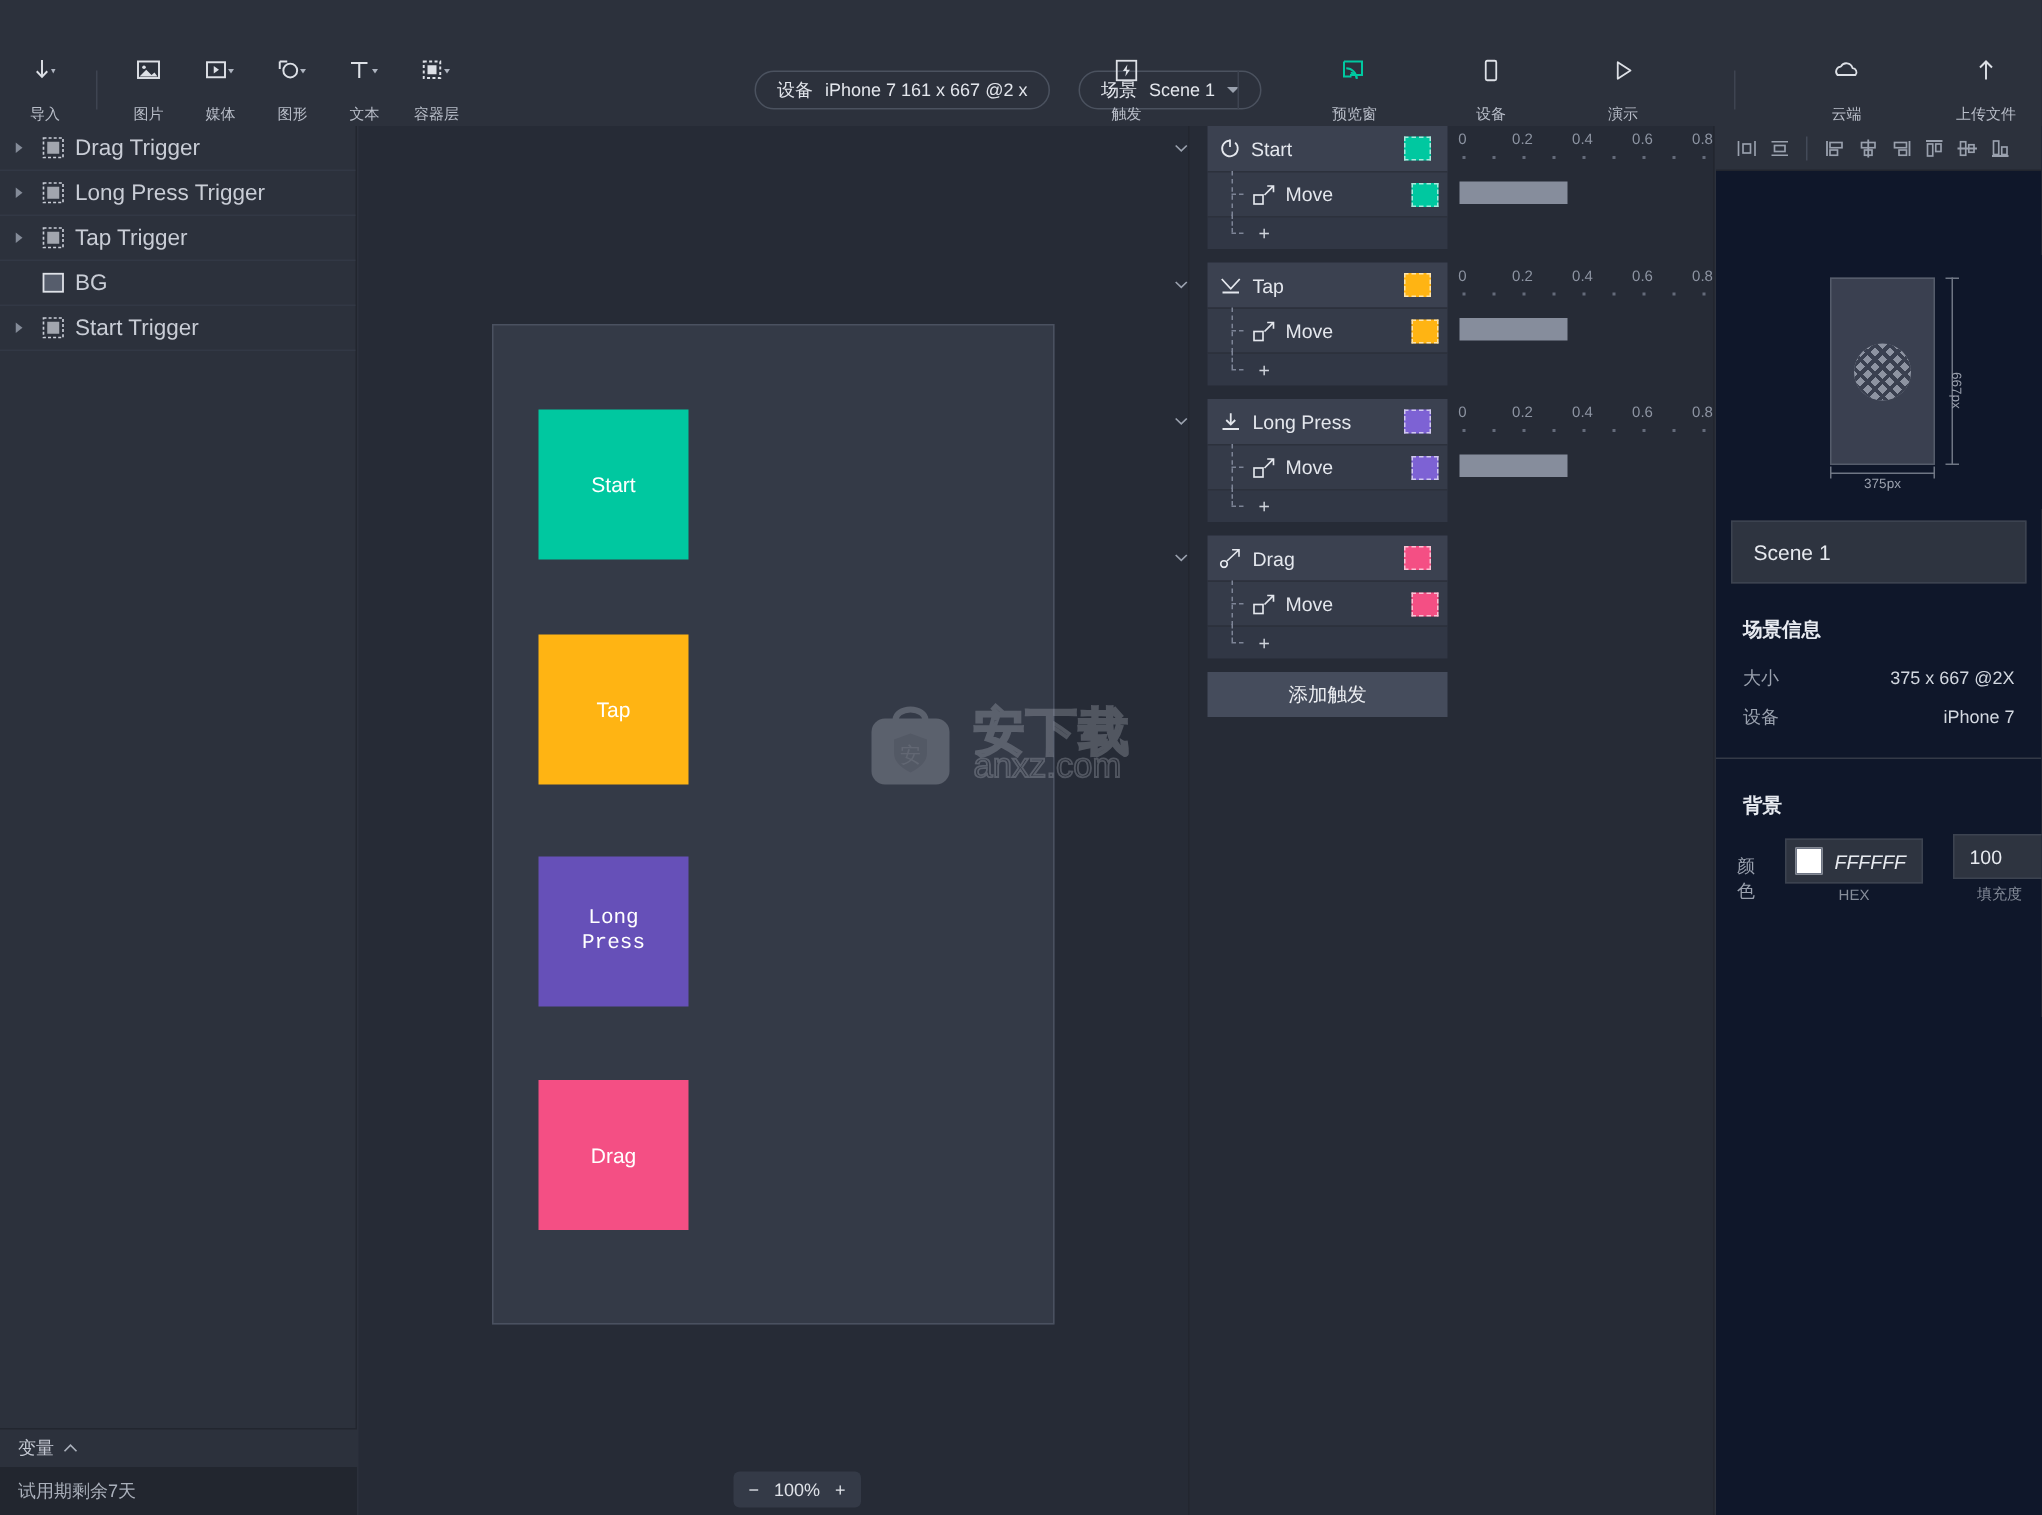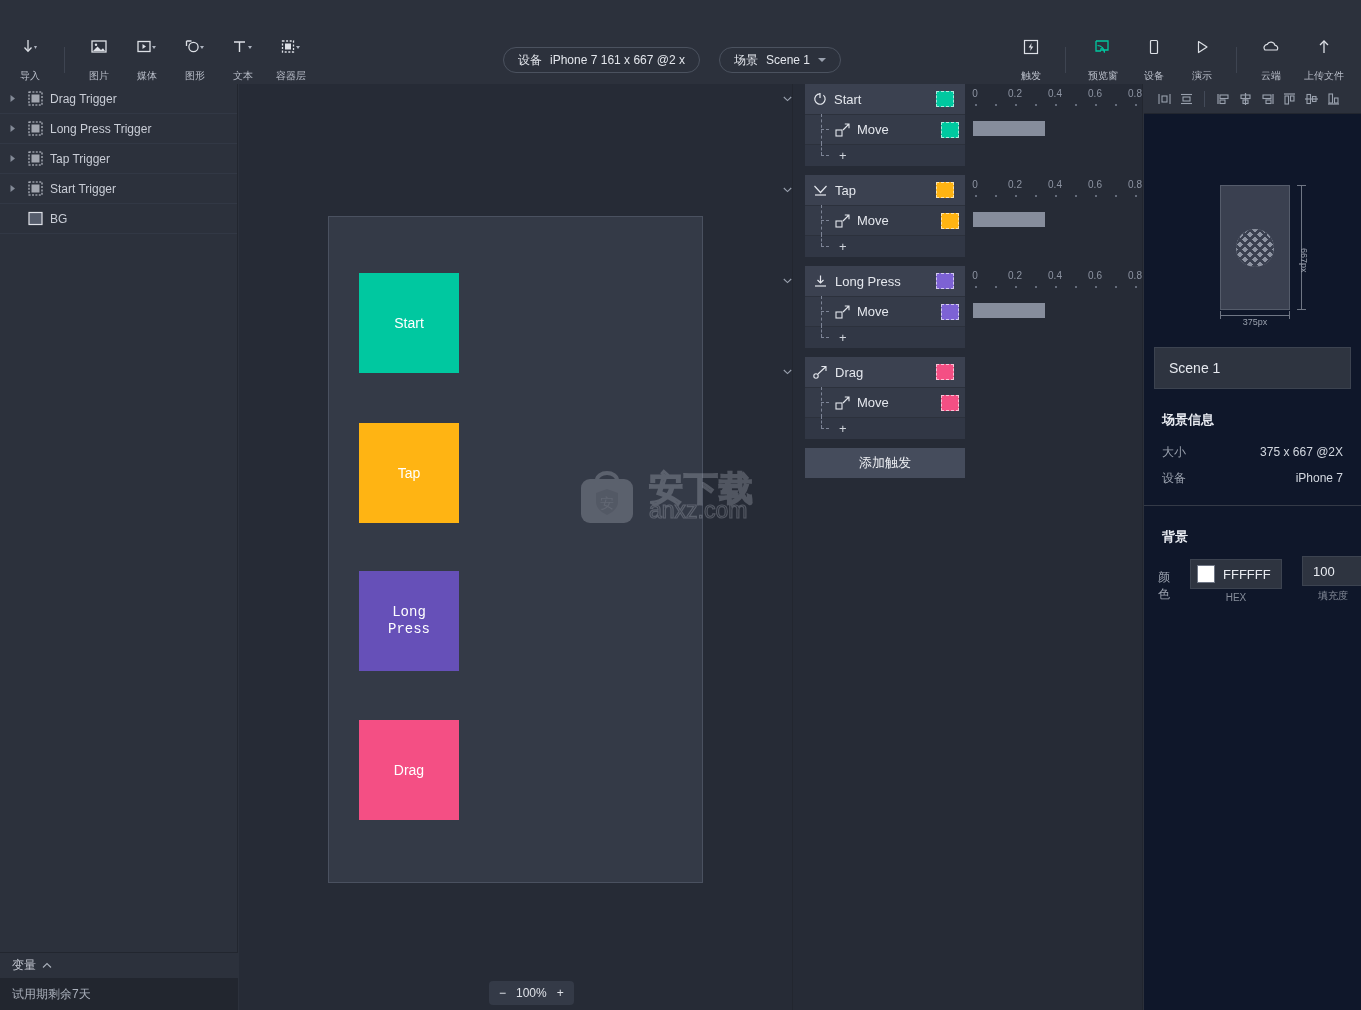--- a/index.html
+++ b/index.html
@@ -63,21 +63,21 @@
     position: absolute; top: 84px; left: 0; width: 238px; bottom: 0;
     background: #2c313c; border-right: 1px solid #22262f;
   }
   .layer-row {
     height: 30px; display: flex; align-items: center; padding-left: 6px;
     border-bottom: 1px solid #323845; color: #c9cdd6; font-size: 13px; gap: 6px;
   }
   .disc { width: 14px; display: flex; align-items: center; justify-content: center; }
   .disc svg { display:block; }
   .ly-ico { width: 18px; height: 16px; display: flex; align-items:center; justify-content:center; }
-  .ly-name { font-size: 12px; color: #c9cdd6; }
+  .ly-name { font-size: 15px; color: #c9cdd6; }
 
   .sb-foot {
     position: absolute; left: 0; bottom: 32px; width: 238px; height: 26px;
     border-top: 1px solid #22262f; display: flex; align-items: center;
     padding-left: 12px; gap: 6px; background: #2c313c;
   }
   .sb-foot .lbl { font-size: 12px; color: #c4c8d2; }
   .sb-status {
     position: absolute; left: 0; bottom: 0; width: 238px; height: 32px;
     background: #22262f; display: flex; align-items: center; padding-left: 12px;
@@ -218,21 +218,21 @@
   .kv .k { color: #9aa1ae; }
   .kv .v { margin-left: auto; color: #d3d8e0; }
   .divider { height: 1px; background: #343a47; margin: 14px 0 0 0; }
 
   .color-row { display: flex; align-items: flex-end; padding: 0 14px; gap: 20px; }
   .color-row .k { color: #9aa1ae; font-size: 12px; padding-top: 11px; width: 34px; }
   .fld {
     height: 30px; background: #2e3440; border: 1px solid #3c4350; display: flex;
     align-items: center; gap: 8px; padding: 0 6px; color: #e8ebf0; font-size: 13px;
   }
-  .fld.hex { width: 92px; }
+  .fld.hex { width: 92px; font-style: italic; }
   .fld.op { width: 62px; padding-left: 10px; }
   .chip { width: 18px; height: 18px; background: #fff; border: 1px solid #6e7584; flex: none; }
   .sub { font-size: 10px; color: #868d9a; text-align: center; margin-top: 3px; }
 
   .ico { display:block; }
 </style>
 </head>
 <body>
 
 <div id="app">
@@ -315,21 +315,21 @@
       </div>
     </div>
     <div style="position:absolute; left:719px; top:11px;">
       <div class="pill">
         <span class="pl-key">场景</span>
         <span class="pl-val">Scene 1</span>
         <span class="chev"></span>
       </div>
     </div>
 
-    <div style="position:absolute; right:8px; top:1px; display:flex; align-items:center;">
+    <div style="position:absolute; right:8px; top:1px; display:flex; align-items:center;gap:40px;">
       <div class="tool-item">
         <span class="ti-ico">
           <svg class="ico" width="18" height="18" viewBox="0 0 18 18">
             <rect x="2.5" y="2.5" width="13" height="13" fill="none" stroke="#dde0e6" stroke-width="1.2"></rect>
             <path d="M9.6 5 L6.6 9.4 L8.8 9.4 L8.2 13 L11.3 8.5 L9.1 8.5 Z" fill="#dde0e6"></path>
           </svg>
         </span>
         <span class="ti-lbl">触发</span>
       </div>
       <div class="tool-sep"></div>
@@ -422,42 +422,42 @@
       <span class="ly-ico">
         <svg class="ico" width="15" height="15" viewBox="0 0 15 15">
           <rect x="1" y="1" width="13" height="13" fill="none" stroke="#c9cdd6" stroke-width="1.1" stroke-dasharray="2 1.4"></rect>
           <rect x="3.5" y="3.5" width="8" height="8" fill="#c9cdd6" opacity=".75"></rect>
         </svg>
       </span>
       <span class="ly-name">Tap Trigger</span>
     </div>
 
     <div class="layer-row">
+      <span class="disc"></span>
+      <span class="ly-ico">
+        <svg class="ico" width="15" height="15" viewBox="0 0 15 15">
+          <rect x="1" y="1.5" width="13" height="12" fill="#565d6c" stroke="#dfe2e8" stroke-width="1.2"></rect>
+        </svg>
+      </span>
+      <span class="ly-name">BG</span>
+    </div>
+
+    <div class="layer-row">
       <span class="disc">
         <svg class="ico" width="8" height="9" viewBox="0 0 8 9">
             <path d="M1.5 1 L6 4.5 L1.5 8 Z" fill="#848b98"></path>
           </svg>
       </span>
       <span class="ly-ico">
         <svg class="ico" width="15" height="15" viewBox="0 0 15 15">
           <rect x="1" y="1" width="13" height="13" fill="none" stroke="#c9cdd6" stroke-width="1.1" stroke-dasharray="2 1.4"></rect>
           <rect x="3.5" y="3.5" width="8" height="8" fill="#c9cdd6" opacity=".75"></rect>
         </svg>
       </span>
       <span class="ly-name">Start Trigger</span>
-    </div>
-
-    <div class="layer-row">
-      <span class="disc"></span>
-      <span class="ly-ico">
-        <svg class="ico" width="15" height="15" viewBox="0 0 15 15">
-          <rect x="1" y="1.5" width="13" height="12" fill="#565d6c" stroke="#dfe2e8" stroke-width="1.2"></rect>
-        </svg>
-      </span>
-      <span class="ly-name">BG</span>
     </div>
 
     <div class="sb-foot">
       <span class="lbl">变量</span>
       <span>
         <svg class="ico" width="10" height="7" viewBox="0 0 10 7">
             <path d="M1 5.5 L5 1.5 L9 5.5" fill="none" stroke="#aab0bb" stroke-width="1.1"></path>
           </svg>
       </span>
     </div>

